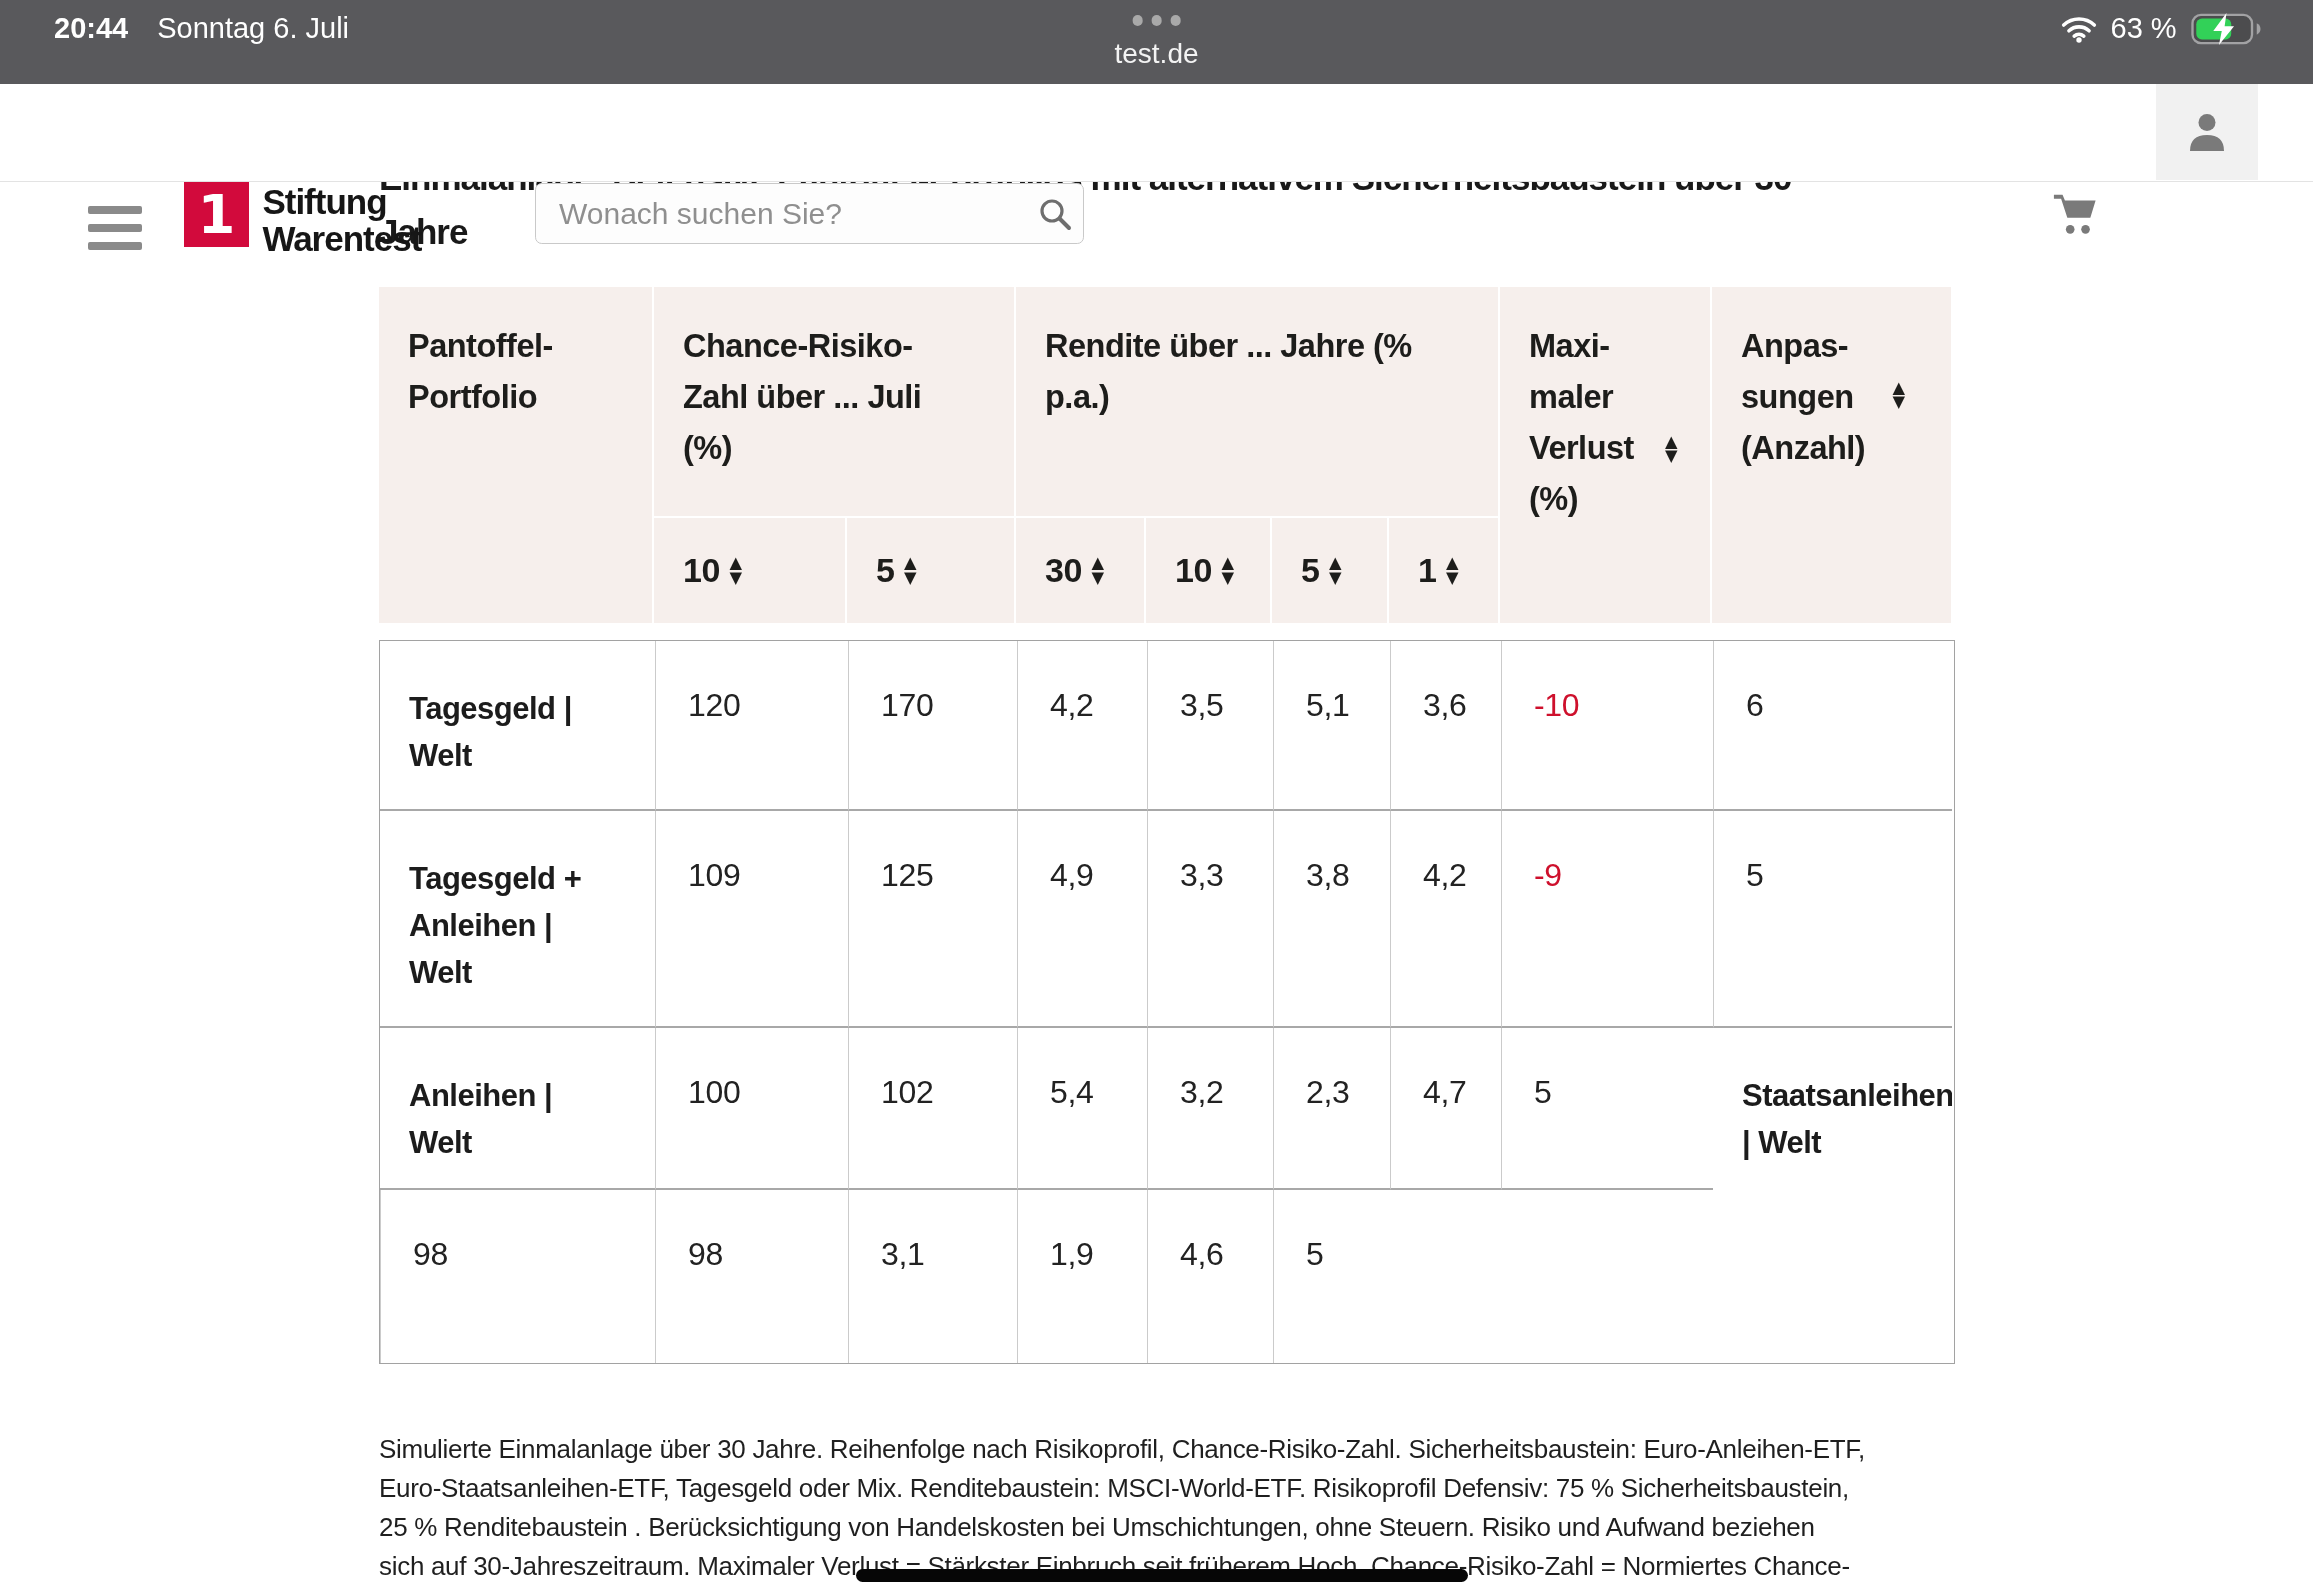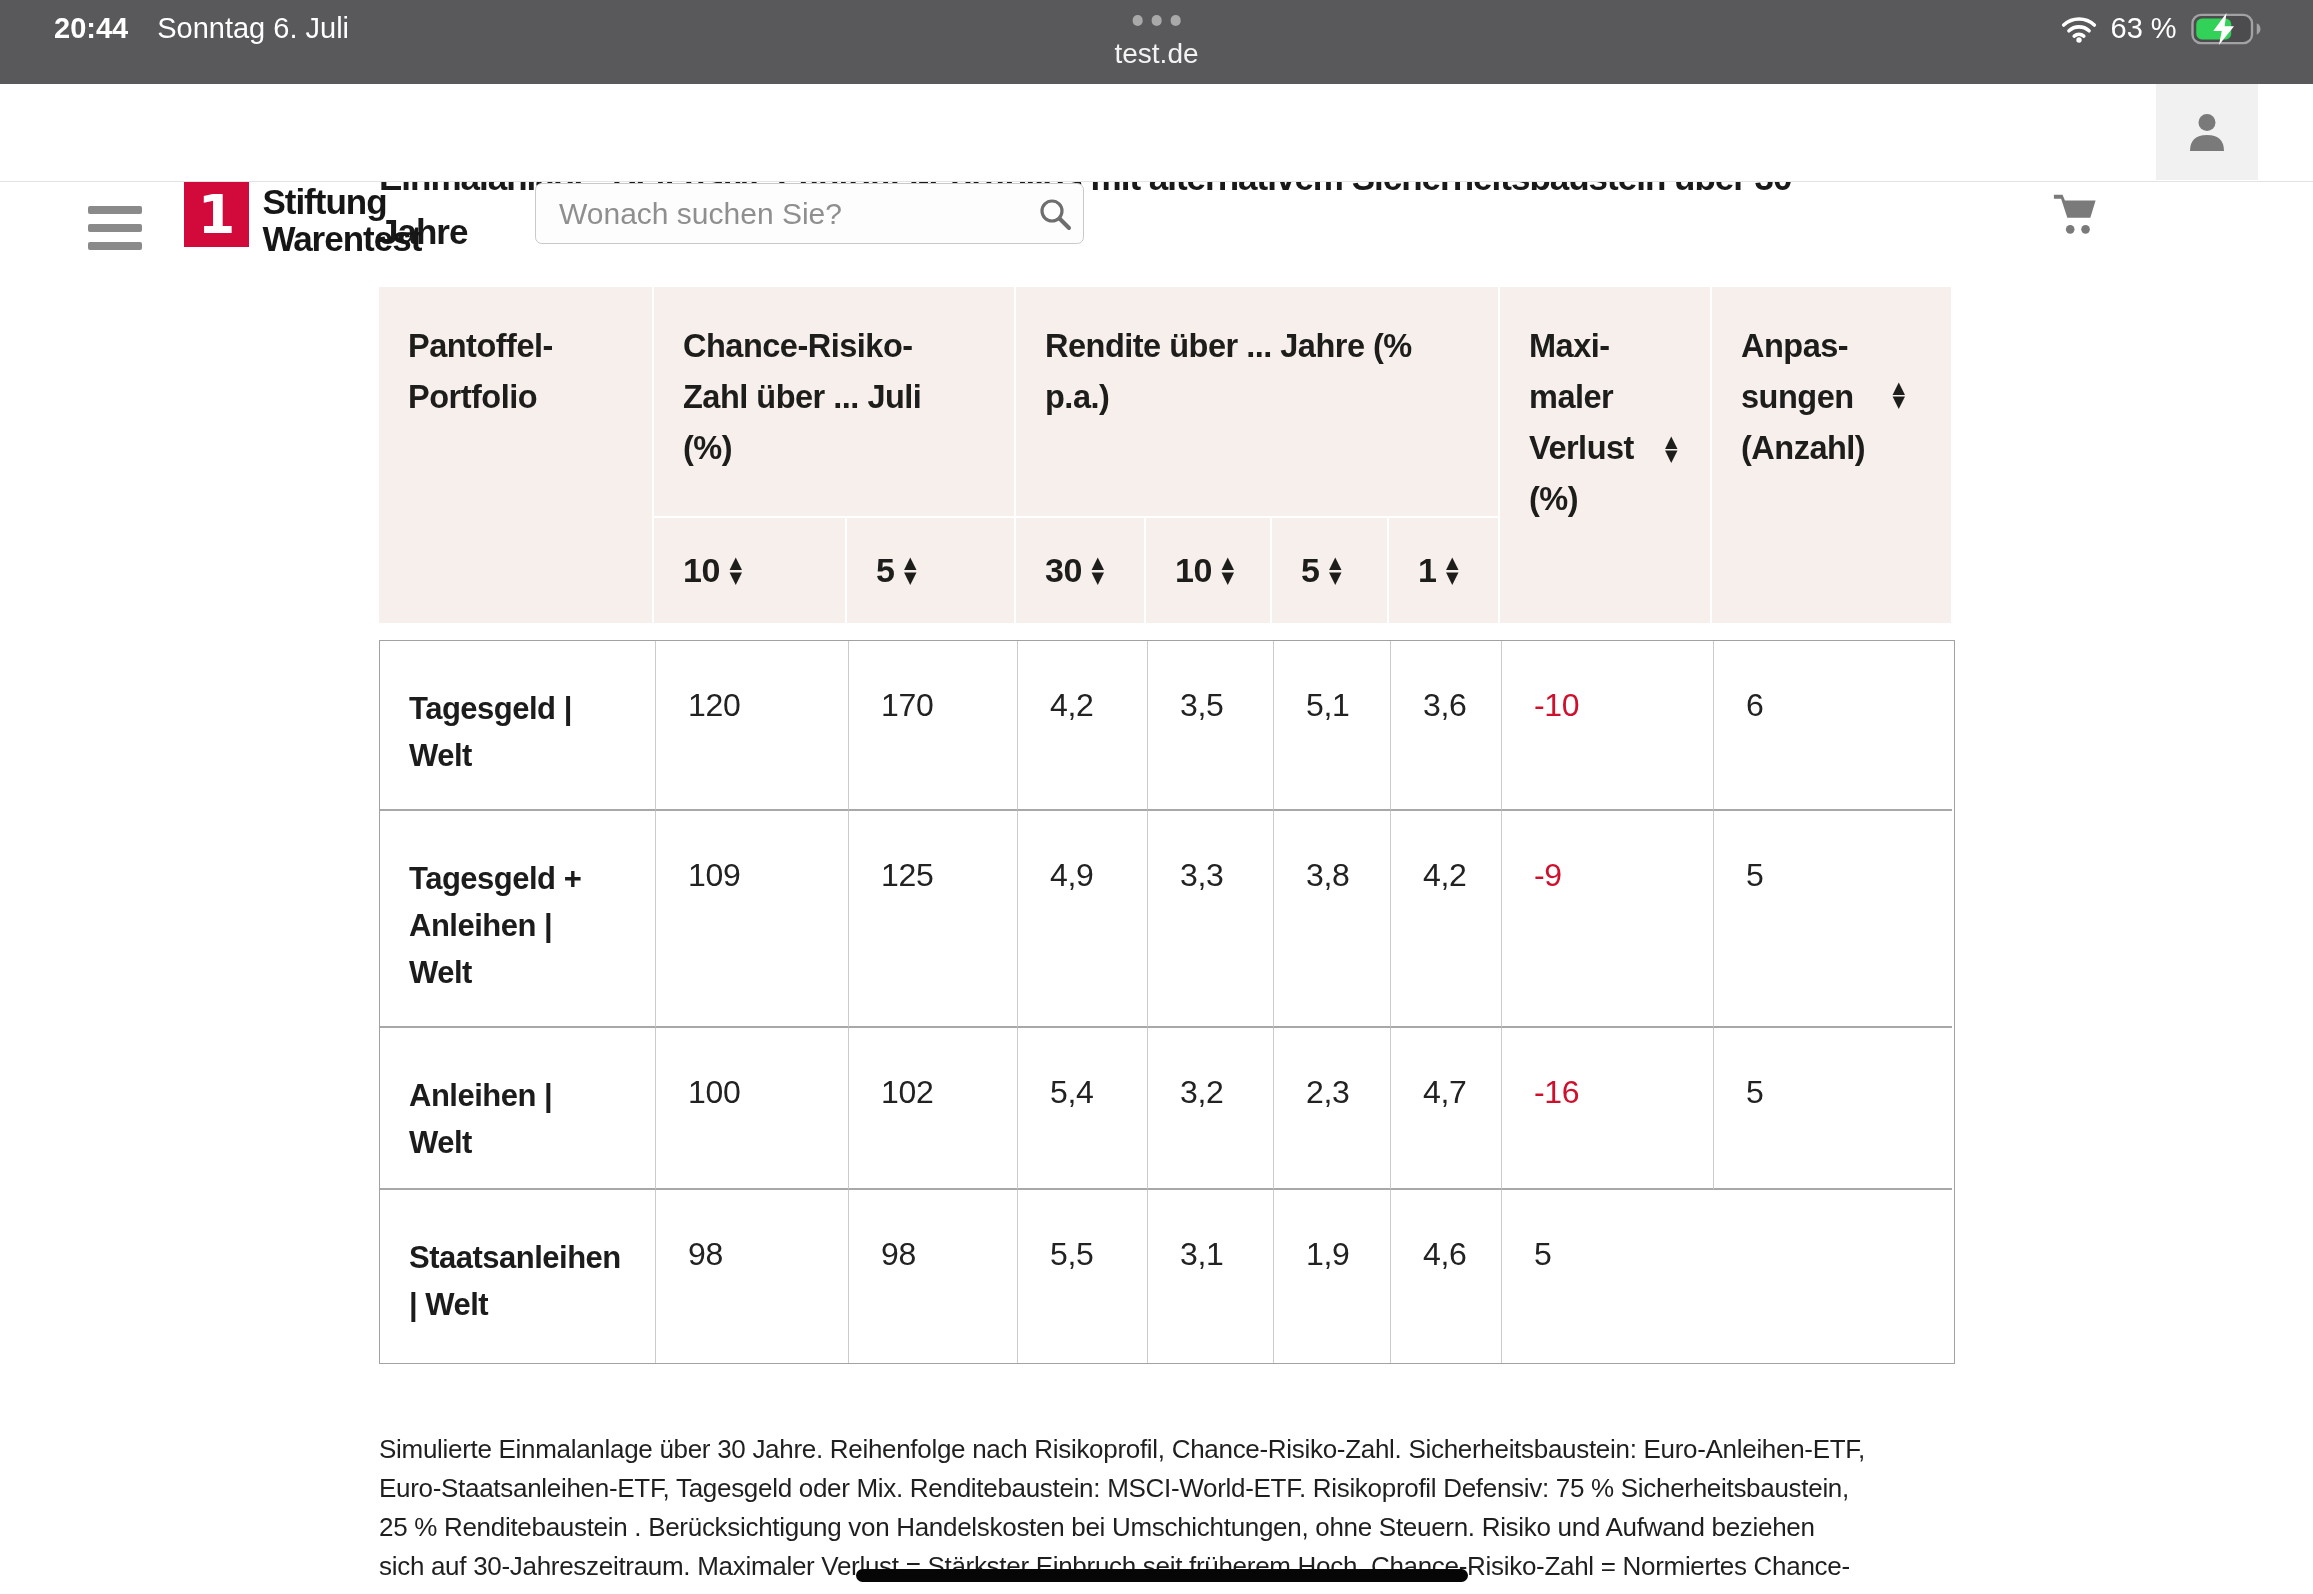--- a/index.html
+++ b/index.html
@@ -319,28 +319,26 @@
     <div class="bcell bnum bb bl">5</div>
 
     <div class="bcell bname bb">Anleihen |
 Welt</div>
     <div class="bcell bnum bb bl">100</div>
     <div class="bcell bnum bb bl">102</div>
     <div class="bcell bnum bb bl">5,4</div>
     <div class="bcell bnum bb bl">3,2</div>
     <div class="bcell bnum bb bl">2,3</div>
     <div class="bcell bnum bb bl">4,7</div>
-    <div class="bcell bnum bb bl neg">-16</div>
     <div class="bcell bnum bb bl">5</div>
 
     <div class="bcell bname">Staatsanleihen
 | Welt</div>
     <div class="bcell bnum bl">98</div>
     <div class="bcell bnum bl">98</div>
-    <div class="bcell bnum bl">5,5</div>
     <div class="bcell bnum bl">3,1</div>
     <div class="bcell bnum bl">1,9</div>
     <div class="bcell bnum bl">4,6</div>
     <div class="bcell bnum bl">5</div>
   </div>
 
   <p class="footnote">Simulierte Einmalanlage über 30 Jahre. Reihenfolge nach Risikoprofil, Chance-Risiko-Zahl. Sicherheitsbaustein: Euro-Anleihen-ETF,
 Euro-Staatsanleihen-ETF, Tagesgeld oder Mix. Renditebaustein: MSCI-World-ETF. Risikoprofil Defensiv: 75 % Sicherheitsbaustein,
 25 % Renditebaustein . Berücksichtigung von Handelskosten bei Umschichtungen, ohne Steuern. Risiko und Aufwand beziehen
 sich auf 30-Jahreszeitraum. Maximaler Verlust = Stärkster Einbruch seit früherem Hoch. Chance-Risiko-Zahl = Normiertes Chance-

